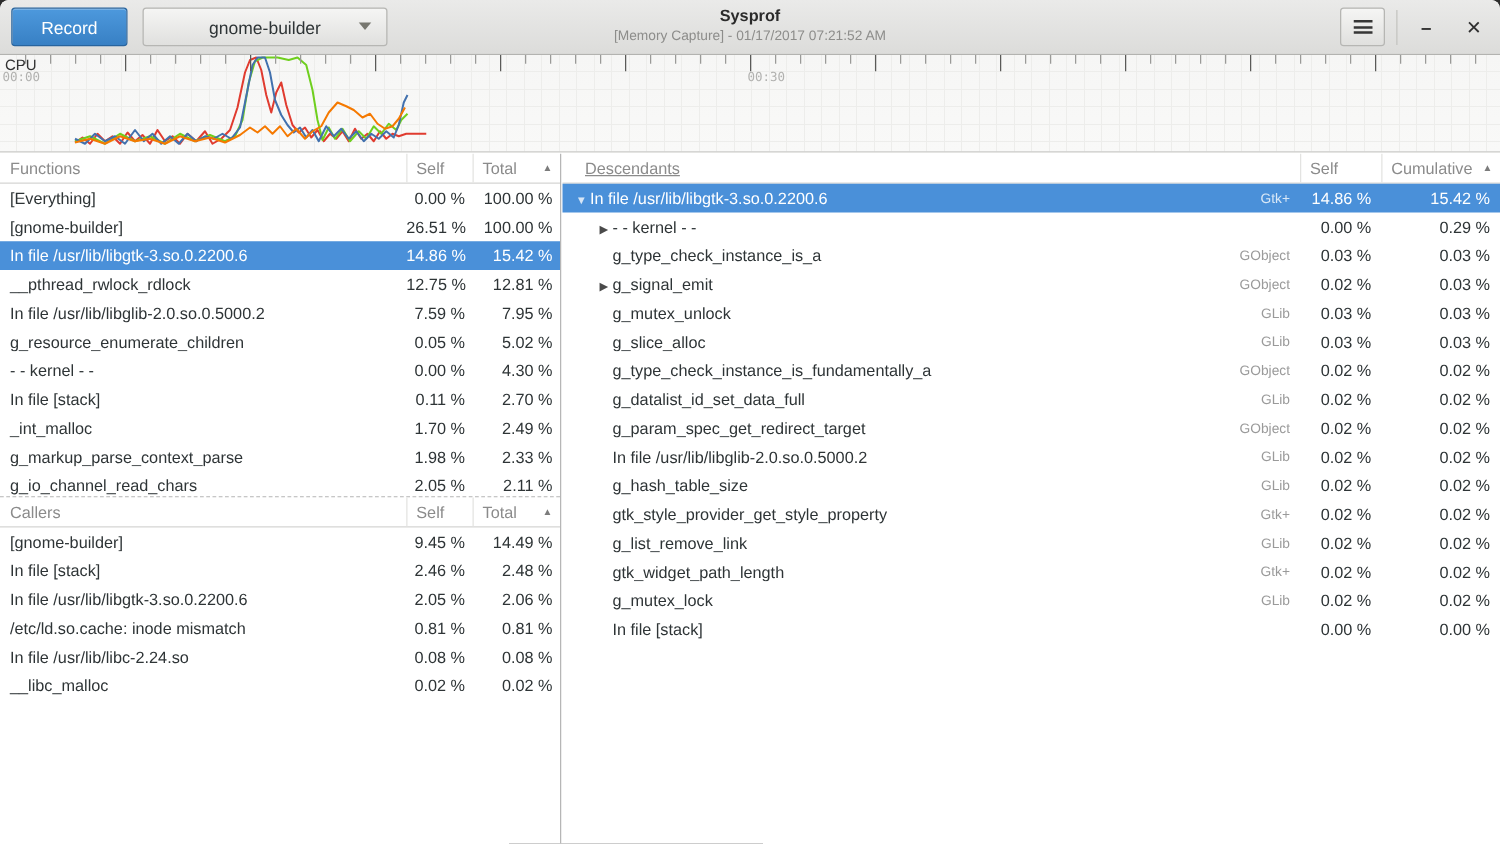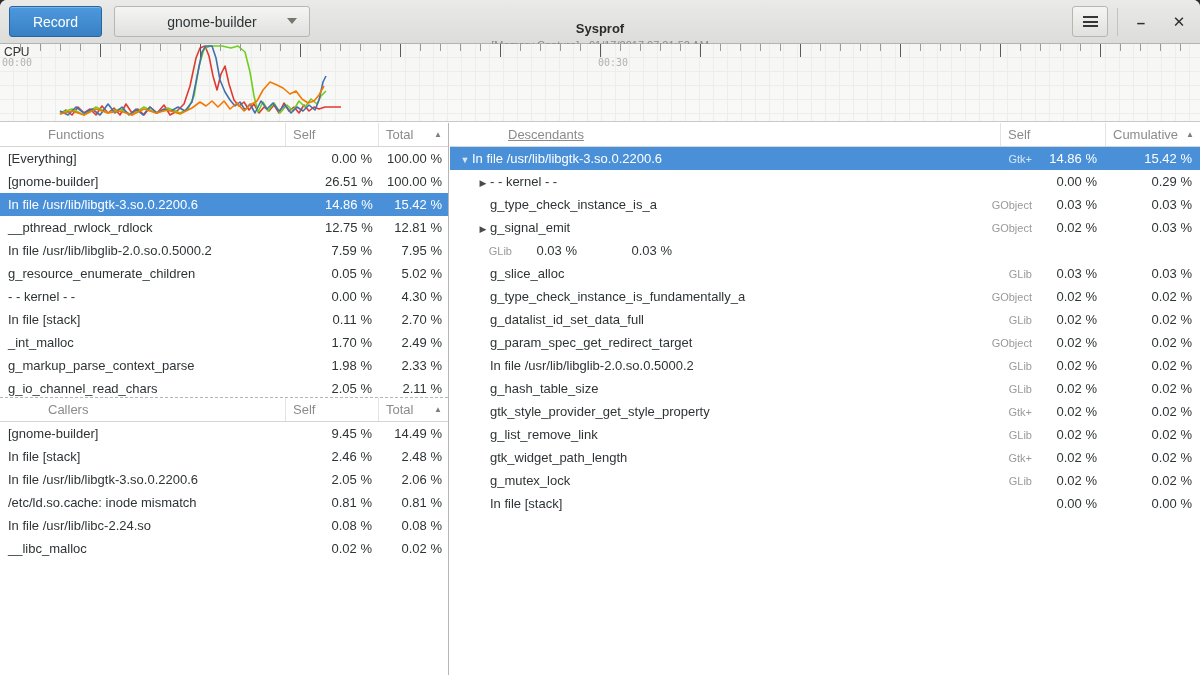--- a/index.html
+++ b/index.html
@@ -7,21 +7,21 @@
   body { font-family:"Liberation Sans","DejaVu Sans",sans-serif; font-size:13px; color:#2e3436; }
   #window { position:relative; width:1200px; height:675px; background:#ffffff; border-radius:7px 7px 0 0; overflow:hidden; }
 
   
   #headerbar { position:absolute; left:0; top:0; width:1200px; height:44px;
     background:linear-gradient(#eaeae9,#dcdcda); border-bottom:1px solid #b3b3b0; }
   .hb-btn { position:absolute; top:6px; height:31px; border-radius:3px; display:flex; align-items:center; justify-content:center; cursor:default; }
   #record-btn { left:9px; width:93px; background:linear-gradient(#4d99dd,#3880c4); border:1px solid #28649e; color:#ffffff; font-size:14px; box-shadow:inset 0 1px rgba(255,255,255,.25); }
   #target-combo { left:114px; width:196px; background:linear-gradient(#f5f5f4,#e0e0de); border:1px solid #b6b6b3; color:#2e3436; font-size:14px; }
   #target-combo .combo-arrow { position:absolute; right:12px; top:11px; width:0; height:0; border-left:5px solid transparent; border-right:5px solid transparent; border-top:6px solid #77776f; }
-  #title-block { position:absolute; left:0; right:0; top:5px; text-align:center; pointer-events:none;margin-top:16px; }
+  #title-block { position:absolute; left:0; right:0; top:5px; text-align:center; pointer-events:none; }
   #title-block .title { font-weight:bold; font-size:13px; color:#2b2b2b; }
   #title-block .subtitle { font-size:11px; color:#8d8d8b; margin-top:3px; }
   #samples-label { position:absolute; right:146px; top:14px; font-size:13px; color:#6e6e6c;margin-top:36px; }
   #menu-btn { right:92px; width:36px; background:linear-gradient(#f5f5f4,#e0e0de); border:1px solid #b6b6b3; }
   .hamburger { width:15px; height:11px; border-top:2px solid #363636; border-bottom:2px solid #363636; position:relative; }
   .hamburger::after { content:""; position:absolute; left:0; right:0; top:2.5px; height:2px; background:#363636; }
   .hb-sep { position:absolute; top:8px; width:1px; height:28px; background:#c3c3c0; }
   .win-ctl { position:absolute; top:0; height:44px; width:34px; display:flex; align-items:center; justify-content:center; color:#2f2f2f; font-size:15px; }
   #min-btn { right:42px; } #close-btn { right:4px; }
 
@@ -37,21 +37,21 @@
   .tick.major { background:#5a5a58; }
   #graph svg { position:absolute; left:0; top:0; }
   #cpu-label { position:absolute; left:4px; top:1px; font-size:12px; color:#333333; }
   .time-label { position:absolute; top:13px; font-family:"DejaVu Sans Mono",monospace; font-size:10px; color:#b2b2b0; }
 
   
   #main { position:absolute; left:0; top:123px; width:1200px; height:552px; background:#ffffff; }
   #pane-sep { position:absolute; left:448px; top:123px; width:1px; height:552px; background:#b6b6b6; }
 
   .tv-header { display:flex; height:24px; background:#ffffff; border-bottom:1px solid #d5d5d3; color:#8b8b8b; font-size:13px; }
-  .tv-header .hc { display:flex; align-items:center;margin-left:40px; }
+  .tv-header .hc { display:flex; align-items:center; }
   .tv-header .hc.num { border-left:1px solid #e3e3e1; justify-content:flex-start; padding-left:7px; }
   .sort-arrow { margin-left:auto; margin-right:6px; font-size:8px; color:#7c7c7c; }
 
   .row { display:flex; height:23px; align-items:center; white-space:nowrap; }
   .row.selected { background:#4a90d9; color:#ffffff; }
   .cell-name { flex:1; overflow:hidden; padding-left:8px; }
   .cell-num { text-align:right; }
 
   
   #functions-panel { position:absolute; left:0; top:0; width:448px; }
@@ -314,20 +314,21 @@
     <span class="cell-num cell-self">0.03 %</span>
     <span class="cell-num cell-cum">0.03 %</span>
   </div>
           <div class="row indent-1">
     <span class="cell-name"><span class="expander">▶</span><span class="nm">g_signal_emit</span></span>
     <span class="cell-tag">GObject</span>
     <span class="cell-num cell-self">0.02 %</span>
     <span class="cell-num cell-cum">0.03 %</span>
   </div>
           <div class="row indent-1">
+    <span class="cell-name"><span class="expander"></span><span class="nm">g_mutex_unlock</span></span>
     <span class="cell-tag">GLib</span>
     <span class="cell-num cell-self">0.03 %</span>
     <span class="cell-num cell-cum">0.03 %</span>
   </div>
           <div class="row indent-1">
     <span class="cell-name"><span class="expander"></span><span class="nm">g_slice_alloc</span></span>
     <span class="cell-tag">GLib</span>
     <span class="cell-num cell-self">0.03 %</span>
     <span class="cell-num cell-cum">0.03 %</span>
   </div>

